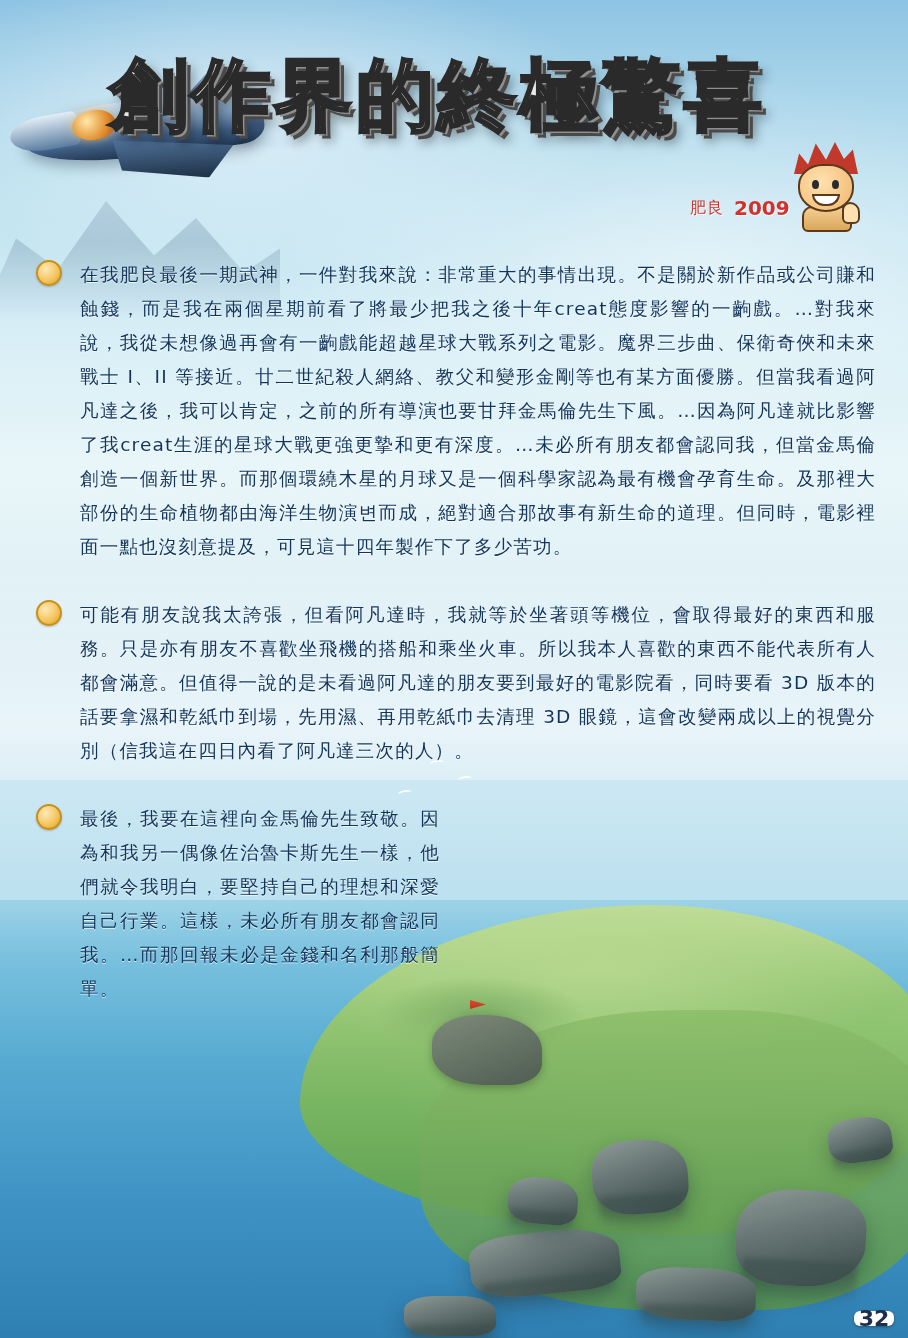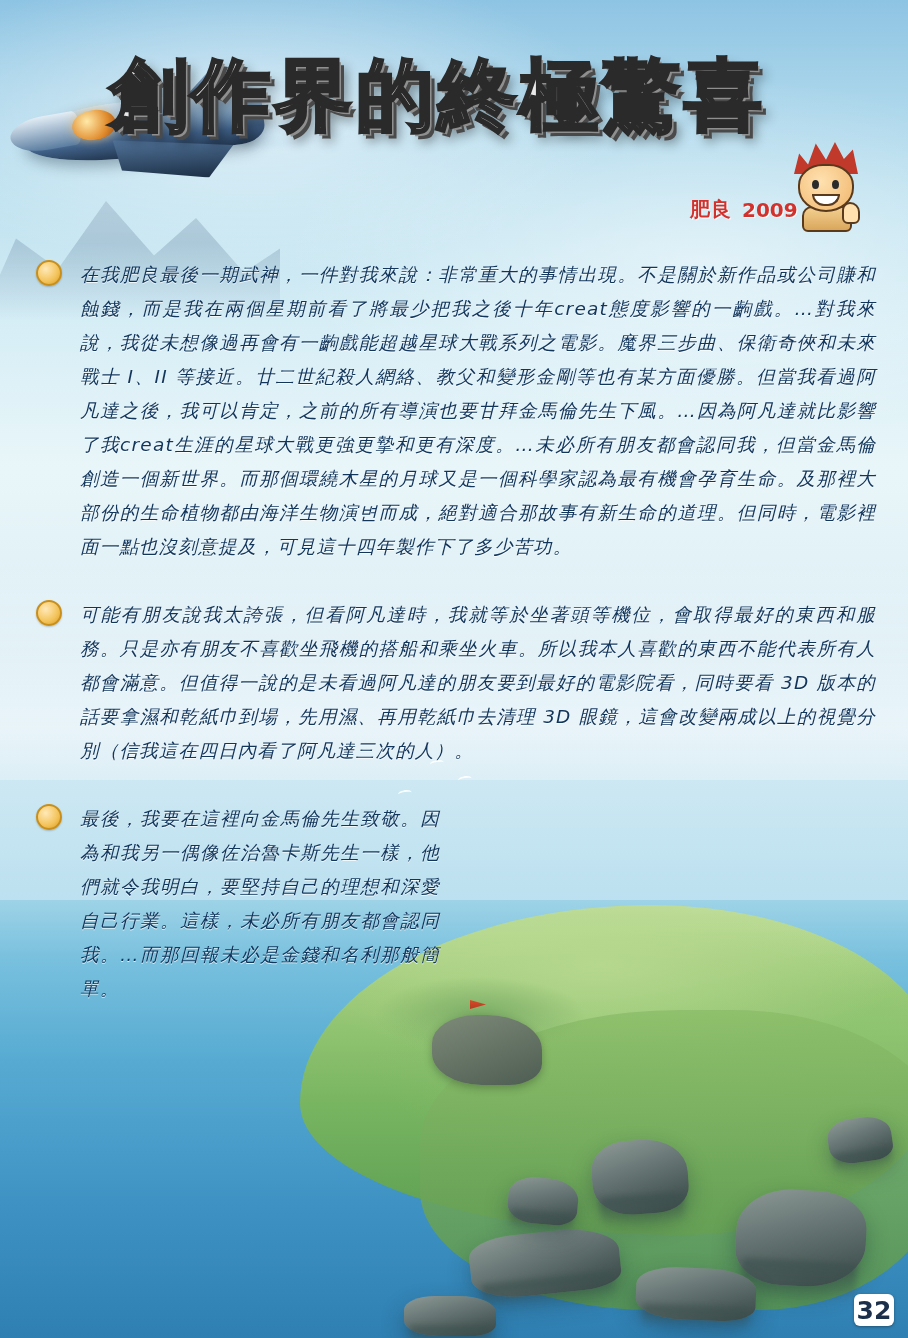--- a/index.html
+++ b/index.html
@@ -159,21 +159,21 @@
       8px 9px 12px rgba(0,0,0,0.45);
     text-align: right;
   }
 
   
   .signature {
     position: absolute; left: 690px; top: 196px;
     display: flex; align-items: center; gap: 10px;
   }
   .sig-name {
-    font-size: 20px; font-weight: bold; color: #d2322d;
+    font-size: 16px; font-weight: normal; color: #d2322d;
     text-shadow: 1px 1px 0 #ffffff;
     letter-spacing: 1px;
   }
   .sig-year {
     font-size: 20px; font-weight: bold; color: #d2322d;
     text-shadow: 1px 1px 0 #ffffff;
   }
   .mascot {
     position: absolute; left: 790px; top: 140px; width: 72px; height: 90px;
   }
@@ -226,36 +226,35 @@
     border: 2px solid #c88f1c;
     box-shadow: 0 1px 2px rgba(0,0,0,0.2);
   }
   .ptext {
     font-family: "DejaVu Sans", sans-serif;
     font-size: 18.5px;
     line-height: 34px;
     color: #12355c;
     letter-spacing: 1.2px;
     text-align: justify;
-    font-style: italic;
     text-shadow: 0 1px 0 rgba(255,255,255,0.75);
   }
   .p1 .ptext { width: 796px; }
   .p2 .ptext { width: 796px; }
   .p3 .ptext { width: 796px; }
   .p4 .ptext { width: 360px; }
 
   
   .page-number {
     position: absolute; right: 14px; bottom: 12px;
-    width: 40px; height: 32px;
+    width: 40px; height: 15px;
     background: #ffffff;
     border-radius: 6px;
     display: flex; align-items: center; justify-content: center;
-    font-size: 25px; font-weight: bold; color: #1b2f4a;
+    font-size: 22px; font-weight: bold; color: #1b2f4a;
     box-shadow: 0 1px 3px rgba(0,0,0,0.35);
   }
 
   
   .bird {
     position: absolute;
     width: 14px; height: 7px;
     border-top: 2px solid rgba(255,255,255,0.9);
     border-radius: 50%;
     transform: rotate(-8deg);

